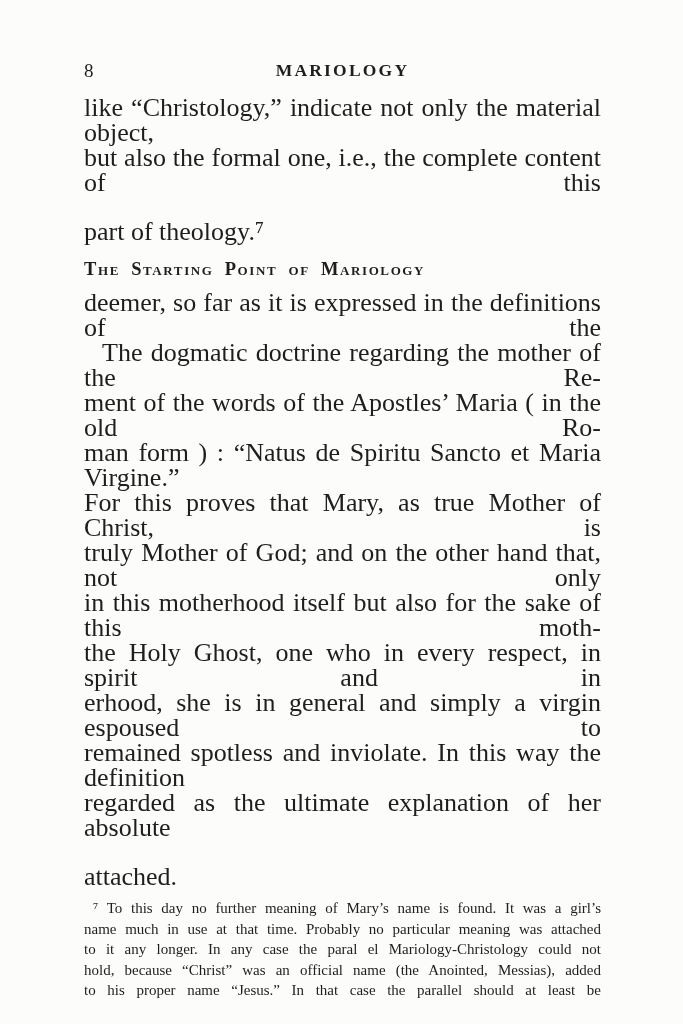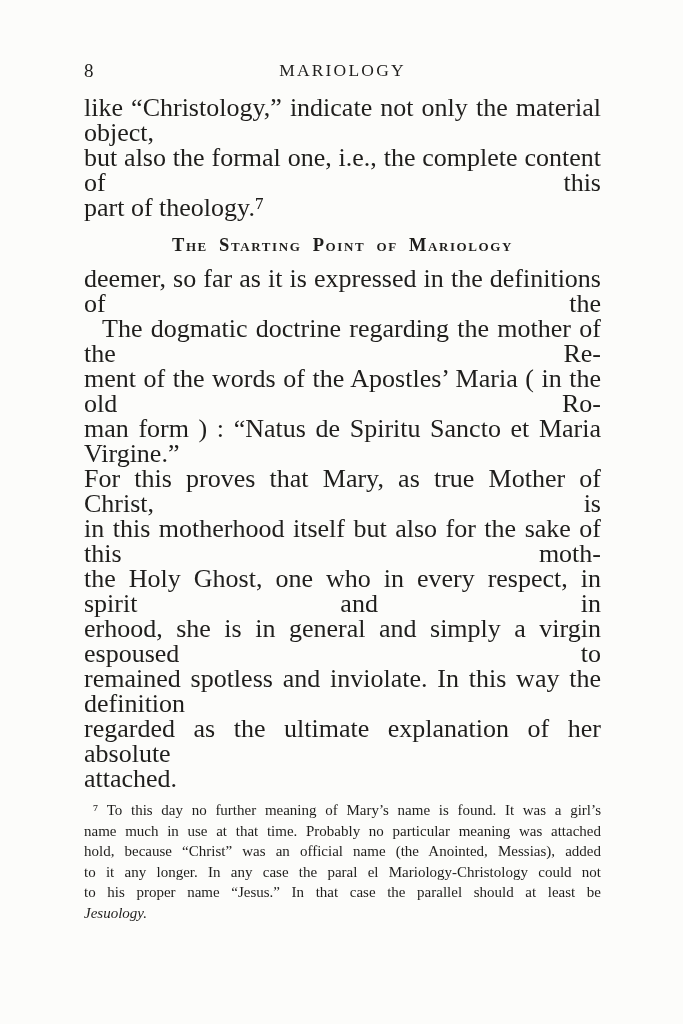--- a/index.html
+++ b/index.html
@@ -26,35 +26,36 @@
   .pagenum{
     position:absolute;left:0;top:0;
     font-size:19px;
     letter-spacing:0.5px;
   }
   .running-title{
     display:block;
     text-align:center;
     font-size:17.5px;
     letter-spacing:2.2px;
+    font-weight:bold;
   }
   .para{margin:0;}
   .line{
     font-size:26px;
     line-height:25px;
     text-align:justify;
     text-align-last:justify;
     white-space:normal;
   }
-  .line.last{text-align-last:left;}
+  .line.last{text-align-last:left;margin-top:24px;}
   .line.indent{text-indent:18px;}
   .line.italic{font-style:italic;}
   .section-heading{
     margin:15px 0 10px 0;
-    text-align:center;
+    text-align:left;
     font-weight:600;
     font-size:18.5px;
     font-variant:small-caps;
     letter-spacing:1.6px;
     word-spacing:5px;
   }
   .footnote{
     margin-top:9px;
   }
   .footnote .line{
@@ -80,30 +81,31 @@
     </div>
 
   <h2 class="section-heading">The Starting Point of Mariology</h2>
 
   <div class="para">
       <div class="line">deemer, so far as it is expressed in the definitions of the</div>
       <div class="line indent">The dogmatic doctrine regarding the mother of the Re-</div>
       <div class="line">ment of the words of the Apostles’ Maria ( in the old Ro-</div>
       <div class="line">man form ) : “Natus de Spiritu Sancto et Maria Virgine.”</div>
       <div class="line">For this proves that Mary, as true Mother of Christ, is</div>
+      <div class="line">truly Mother of God; and on the other hand that, not only</div>
       <div class="line">in this motherhood itself but also for the sake of this moth-</div>
       <div class="line">the Holy Ghost, one who in every respect, in spirit and in</div>
       <div class="line">erhood, she is in general and simply a virgin espoused to</div>
       <div class="line">remained spotless and inviolate. In this way the definition</div>
       <div class="line">regarded as the ultimate explanation of her absolute</div>
       <div class="line last">attached.</div>
     </div>
 
   <div class="footnote">
       <div class="line indent">⁷ To this day no further meaning of Mary’s name is found. It was a girl’s</div>
       <div class="line">name much in use at that time. Probably no particular meaning was attached</div>
+      <div class="line">to it any longer. In any case the paral el Mariology-Christology could not</div>
       <div class="line">hold, because “Christ” was an official name (the Anointed, Messias), added</div>
-      <div class="line">to it any longer. In any case the paral el Mariology-Christology could not</div>
       <div class="line">to his proper name “Jesus.” In that case the parallel should at least be</div>
       <div class="line last italic">Jesuology.</div>
     </div>
 
 </div>
 
 </body></html>

